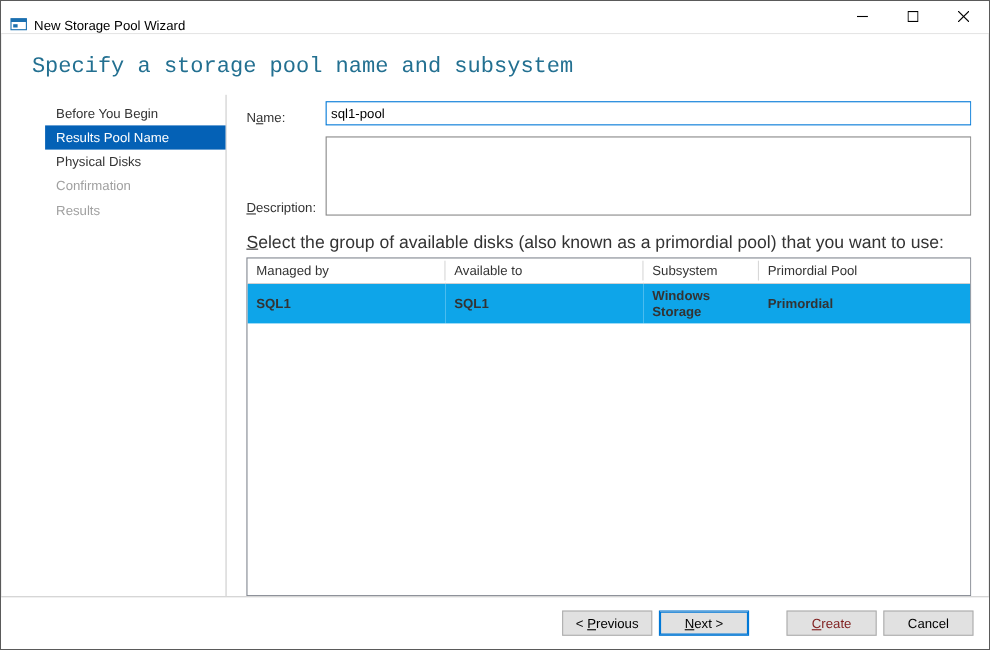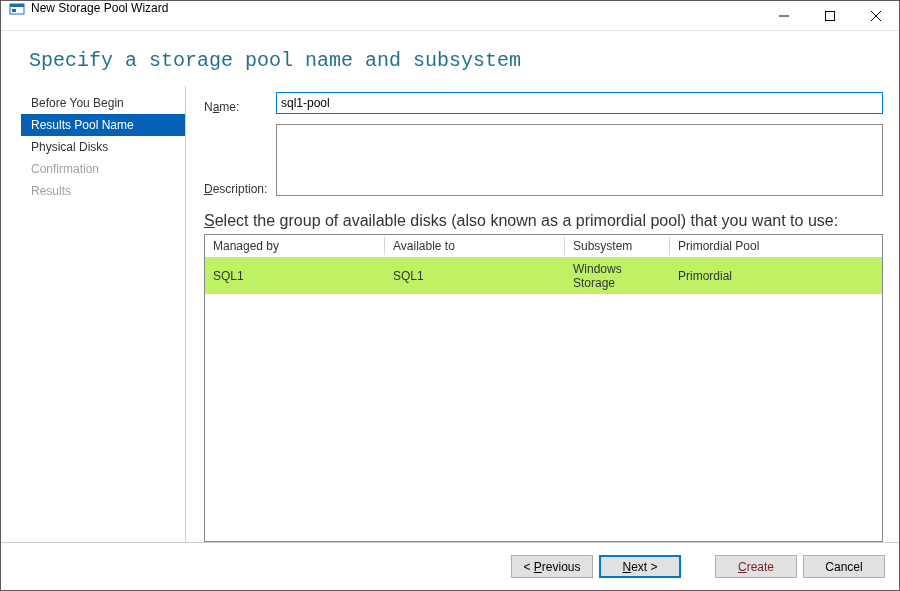--- a/index.html
+++ b/index.html
@@ -1,44 +1,44 @@
 <!DOCTYPE html>
 <html><head>
 <meta charset="utf-8">
 <style>
   * { box-sizing: border-box; }
   html, body { margin: 0; padding: 0; font-family: "Segoe UI", Tahoma, sans-serif; font-size: 12px; color: #333; }
   .window { width: 900px; height: 591px; border: 1px solid #5a5a5a; background: #fff; display: flex; flex-direction: column; position: relative; }
-  .titlebar { height: 30px; display: flex; align-items: flex-start; background: #fff; border-bottom: 1px solid #e5e5e5; }
+  .titlebar { height: 30px; display: flex; align-items: flex-end; background: #fff; border-bottom: 1px solid #e5e5e5; }
   .titlebar-icon { width: 16px; height: 16px; margin: 0 6px 0 8px; display: inline-block; }
   .titlebar-title { flex: 0 0 auto; font-size: 12px; color: #000; }
   .titlebar-spacer { flex: 1; }
   .win-btn { width: 46px; height: 30px; display: flex; align-items: center; justify-content: center; background: transparent; border: none; cursor: pointer; }
   .win-btn svg { width: 10px; height: 10px; }
   .header { padding: 18px 28px 14px 28px; }
   .header-title { font-size: 20px; color: #237091; font-weight: 400; font-family: Liberation Mono, monospace; }
-  .body { flex: 1; display: flex; padding: 0 16px 0 20px; overflow: hidden; }
+  .body { flex: 1; display: flex; padding: 0 16px 0 40px; overflow: hidden; }
   .sidebar { width: 165px; border-right: 1px solid #ccc; padding-top: 6px; padding-right: 0; }
   .sidebar-item { padding: 4px 10px 4px 10px; font-size: 12px; cursor: pointer; color: #333; }
   .sidebar-item.selected { background: #0461b6; color: #fff; }
   .sidebar-item.disabled { color: #a0a0a0; cursor: default; }
   .main { flex: 1; padding: 6px 0 0 18px; display: flex; flex-direction: column; overflow: hidden; }
   .form-row { display: flex; align-items: flex-end; margin-bottom: 10px; }
   .form-label { width: 72px; padding-top: 3px; font-size: 12px; }
   .form-label .ul { text-decoration: underline; }
   .text-input { flex: 1; height: 22px; border: 1px solid #0078d7; padding: 2px 4px; font-size: 12px; font-family: inherit; outline: none; }
   .textarea { flex: 1; height: 72px; border: 1px solid #888; padding: 2px 4px; font-size: 12px; font-family: inherit; resize: none; outline: none; }
   .select-label { margin: 6px 0 4px 0; font-size: 16px; }
   .select-label .ul { text-decoration: underline; }
   .table-wrap { flex: 1; border: 1px solid #828790; overflow: auto; background: #fff; min-height: 0; }
   table.pools { width: 100%; border-collapse: collapse; font-size: 12px; }
   table.pools thead th { text-align: left; font-weight: 400; background: #fff; border-bottom: 1px solid #d0d0d0; padding: 4px 8px; position: relative; }
   table.pools thead th:not(:last-child)::after { content: ""; position: absolute; right: 0; top: 2px; bottom: 2px; width: 1px; background: #d8d8d8; }
   table.pools tbody td { padding: 4px 8px; }
-  table.pools tbody tr.selected { background: #bef264; }
+  table.pools tbody tr.selected { background: #0ea5e9; font-weight: bold; }
   .col-managed { width: 180px; }
   .col-avail { width: 180px; }
   .col-sub { width: 105px; }
   .footer { height: 48px; border-top: 1px solid #ccc; display: flex; align-items: center; justify-content: flex-end; padding: 0 14px; gap: 6px; background: #fff; }
   .btn { min-width: 82px; height: 23px; border: 1px solid #adadad; background: #e1e1e1; font-size: 12px; font-family: inherit; cursor: pointer; padding: 0 8px; }
   .btn.default { border: 1px solid #0078d7; box-shadow: inset 0 0 0 1px #0078d7; }
   .btn:disabled { color: #7f1d1d; cursor: default; }
   .btn .ul { text-decoration: underline; }
   .btn-gap { width: 22px; }
 </style>

